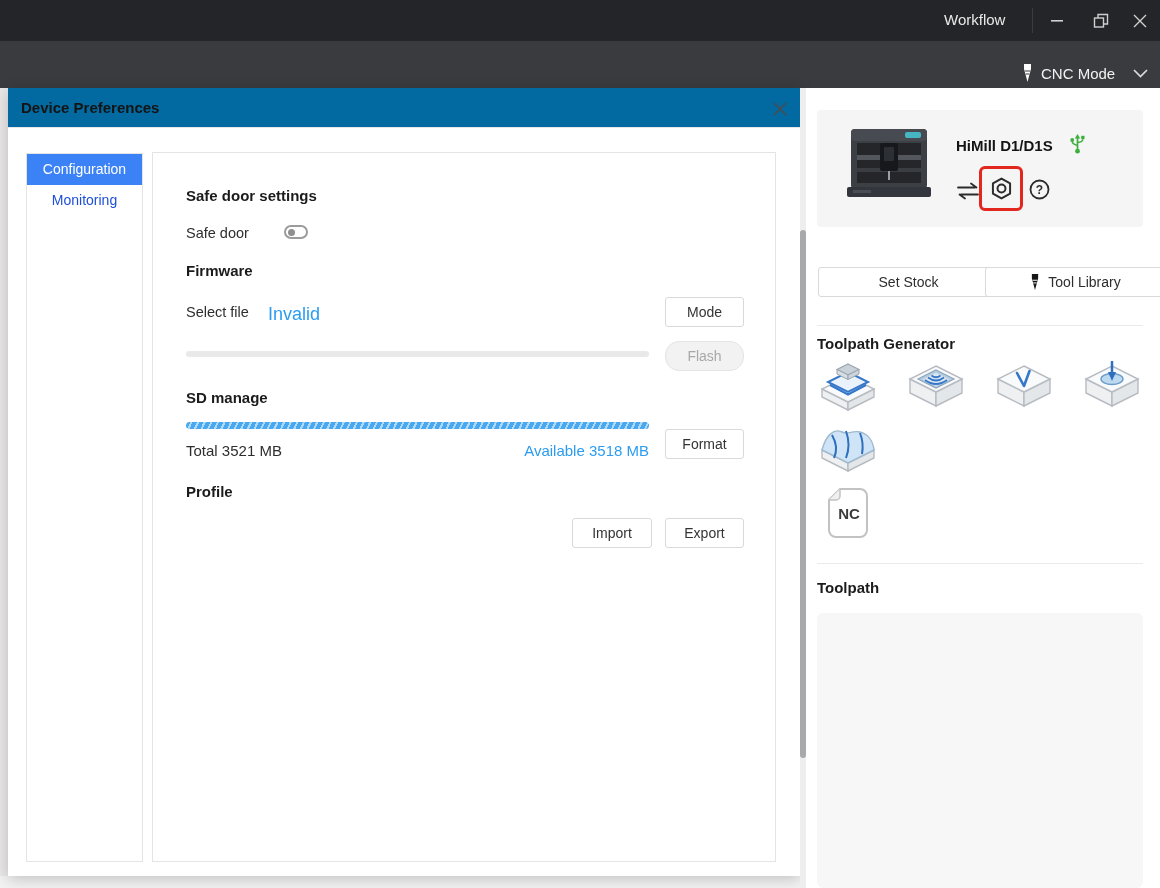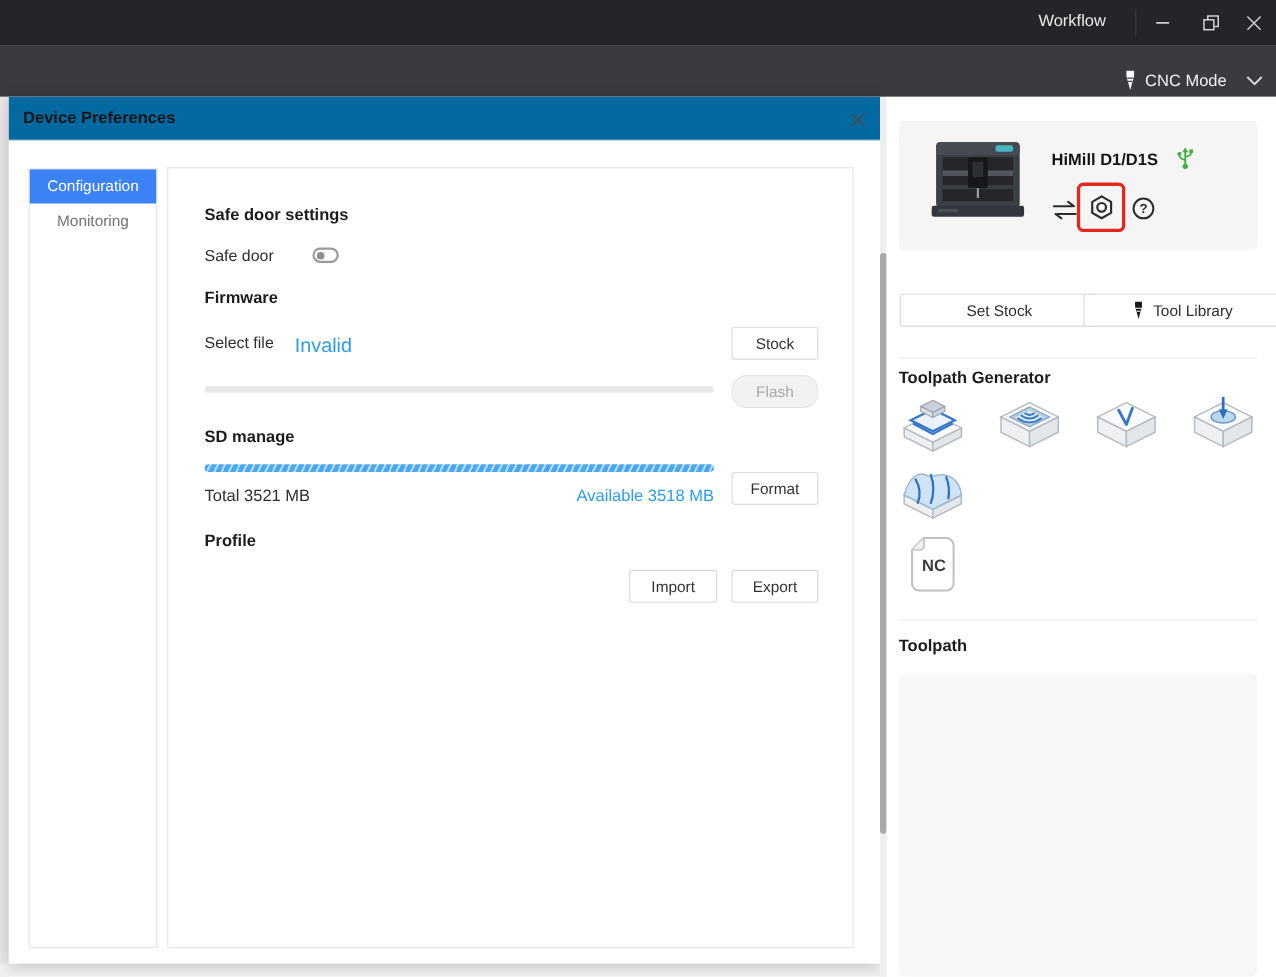--- a/index.html
+++ b/index.html
@@ -24,21 +24,21 @@
 
   
   .dialog { position:absolute; left:8px; top:88px; width:792px; height:788px; background:#ffffff; box-shadow:0 3px 14px rgba(0,0,0,.20); }
   .dialog-header { position:absolute; left:0; top:0; width:792px; height:40px; background:#0369a1; border-bottom:1px solid #e7e7e7; }
   .dialog-title { position:absolute; left:13px; top:11px; font-size:15px; font-weight:bold; color:#141414; }
   .dialog-close { position:absolute; left:760px; top:9px; width:24px; height:24px; display:flex; align-items:center; justify-content:center; cursor:pointer; }
 
   .tabbox { position:absolute; left:18px; top:65px; width:117px; height:709px; border:1px solid #e4e4e4; background:#fff; }
   .tab { width:100%; height:31px; line-height:31px; text-align:center; font-size:14px; cursor:pointer; }
   .tab.active { background:#3b82f6; color:#ffffff; }
-  .tab.inactive { color:#737373; }
+  .tab.inactive { color:#1d4ed8; }
 
   .contentbox { position:absolute; left:144px; top:64px; width:624px; height:710px; border:1px solid #e4e4e4; background:#fff; }
   .c-abs { position:absolute; }
   .h-section { font-size:15px; font-weight:bold; color:#1b1b1b; }
   .lbl { font-size:14.5px; color:#2e2e2e; }
   .link { font-size:18px; color:#2b9cf0; }
 
   .btn { position:absolute; height:30px; background:#ffffff; border:1px solid #d9d9d9; border-radius:3px;
          font-size:14px; color:#333; display:flex; align-items:center; justify-content:center; cursor:pointer; font-family:inherit; }
   .btn.disabled { background:#f2f2f2; border-color:#e4e4e4; color:#a8a8a8; cursor:default;border-radius:14px; }
@@ -129,21 +129,21 @@
 
     <div class="c-abs h-section" style="left:33px; top:34px;">Safe door settings</div>
     <div class="c-abs lbl" style="left:33px; top:72px;">Safe door</div>
     <div class="toggle" style="left:131px; top:72px;">
       <div class="dot"></div>
     </div>
 
     <div class="c-abs h-section" style="left:33px; top:109px;">Firmware</div>
     <div class="c-abs lbl" style="left:33px; top:151px;">Select file</div>
     <div class="c-abs link" style="left:115px; top:151px;">Invalid</div>
-    <button class="btn" style="left:512px; top:144px; width:79px;">Stock</button>
+    <button class="btn" style="left:512px; top:144px; width:79px;">Mode</button>
     <div class="progress-track" style="left:33px; top:198px; width:463px;"></div>
     <button class="btn disabled" style="left:512px; top:188px; width:79px;">Flash</button>
 
     <div class="c-abs h-section" style="left:33px; top:236px;">SD manage</div>
     <div class="sd-bar" style="left:33px; top:269px; width:463px;"></div>
     <div class="c-abs lbl" style="left:33px; top:289px; font-size:15px;">Total 3521 MB</div>
     <div class="c-abs link" style="left:296px; top:289px; width:200px; text-align:right; font-size:15px;">Available 3518 MB</div>
     <button class="btn" style="left:512px; top:276px; width:79px;">Format</button>
 
     <div class="c-abs h-section" style="left:33px; top:330px;">Profile</div>

